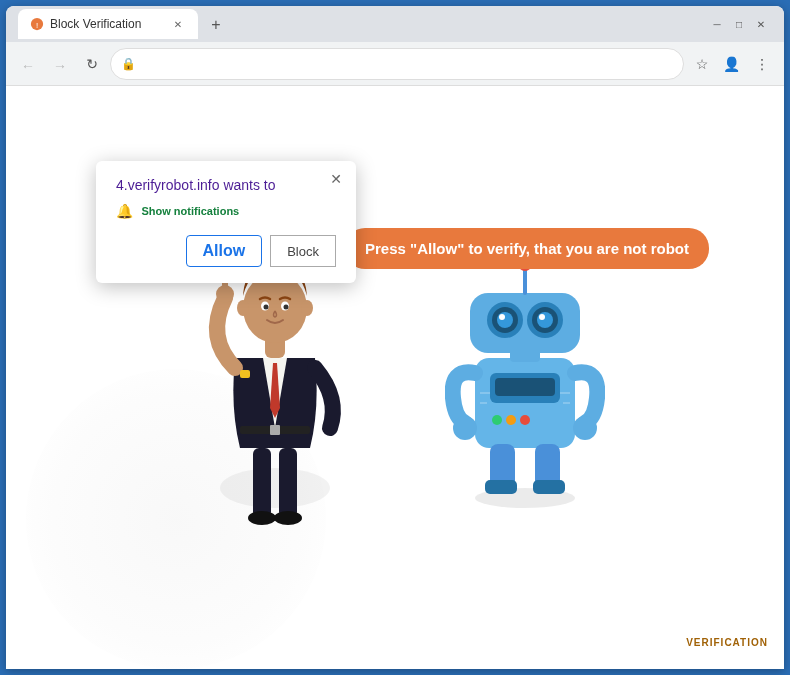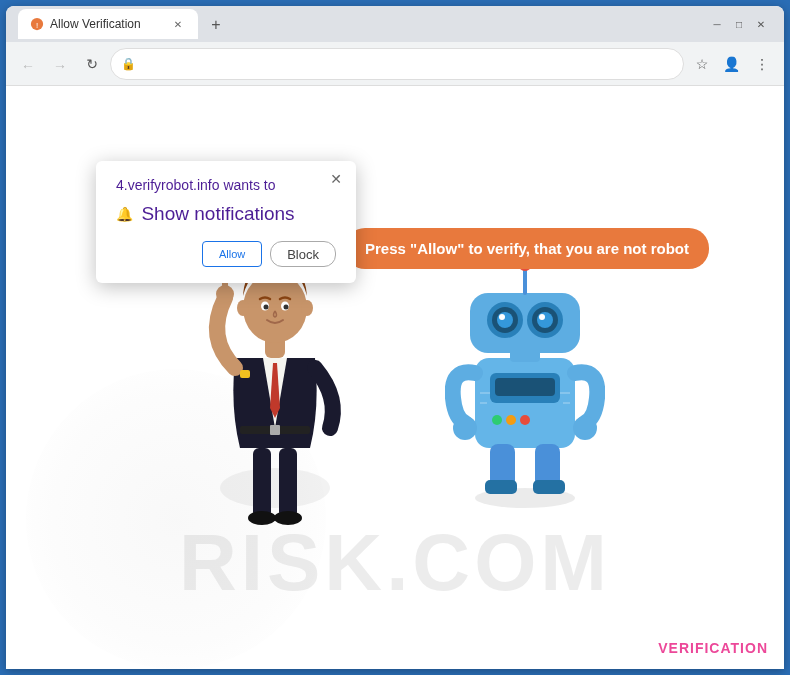--- a/index.html
+++ b/index.html
@@ -276,66 +276,67 @@
       display: flex;
       align-items: center;
       gap: 8px;
       margin-bottom: 16px;
     }
     .bell-icon {
       font-size: 14px;
       color: #555;
     }
     .popup-notification-text {
-      font-size: 19px;
-      color: #4c1d95;
+      font-size: 11px;
+      color: #15803d;
+      font-weight: bold;
     }
     .popup-buttons {
       display: flex;
       gap: 8px;
       justify-content: flex-end;
     }
     .btn-allow {
       background: transparent;
       color: #1a73e8;
       border: 1px solid #1a73e8;
       border-radius: 4px;
       padding: 6px 16px;
-      font-size: 11px;
-      cursor: pointer;
-      font-weight: 400;
+      font-size: 16px;
+      cursor: pointer;
+      font-weight: 700;
     }
     .btn-block {
       background: transparent;
       color: #444;
       border: 1px solid #aaa;
-      border-radius: 12px;
+      border-radius: 0;
       padding: 0 16px;
       font-size: 13px;
       cursor: pointer;
       font-weight: 500;
     }
 
     
     .bg-circle {
       position: absolute;
       bottom: 0;
       left: 20px;
       width: 300px;
       height: 300px;
       background: radial-gradient(circle, rgba(200,200,200,0.12) 0%, rgba(200,200,200,0.05) 60%, transparent 80%);
       border-radius: 50%;
     }
 
     .verification-text {
       position: absolute;
-      bottom: 13px;
+      bottom: 21px;
       right: 16px;
-      color: #ec4899;
-      font-size: 14px;
+      color: #a16207;
+      font-size: 10px;
       font-weight: 700;
       letter-spacing: 1px;
     }
 
     
     .person-svg, .robot-svg {
       width: 100%;
       height: 100%;
     }
   </style>
@@ -345,21 +346,21 @@
 <div class="browser-window">
 
   <div class="title-bar">
     <div class="tab-bar">
       <div class="tab">
 
         <svg class="favicon" viewBox="0 0 16 16" fill="none">
           <circle cx="8" cy="8" r="7" fill="#e8793d" stroke="none"></circle>
           <text x="8" y="12" text-anchor="middle" font-size="9" fill="white">!</text>
         </svg>
-        <span class="tab-title">Allow Verification</span>
+        <span class="tab-title">Block Verification</span>
         <div class="close-tab">✕</div>
       </div>
       <div class="new-tab-btn">+</div>
     </div>
     <div class="window-controls">
       <div class="win-btn minimize">─</div>
       <div class="win-btn maximize">□</div>
       <div class="win-btn close">✕</div>
     </div>
   </div>
@@ -374,21 +375,20 @@
     <div class="toolbar-icons">
       <div class="toolbar-icon">☆</div>
       <div class="toolbar-icon">👤</div>
       <div class="toolbar-icon">⋮</div>
     </div>
   </div>
 
   <div class="page-content">
 
     <div class="bg-circle"></div>
-    <div class="watermark">RISK.COM</div>
 
     <div class="scene">
 
       <div class="person-figure">
         
         <div class="speech-bubble">
           <span>Press "Allow" to verify, that you are not robot</span>
         </div>
         
         <svg class="person-svg" viewBox="0 0 180 340">

